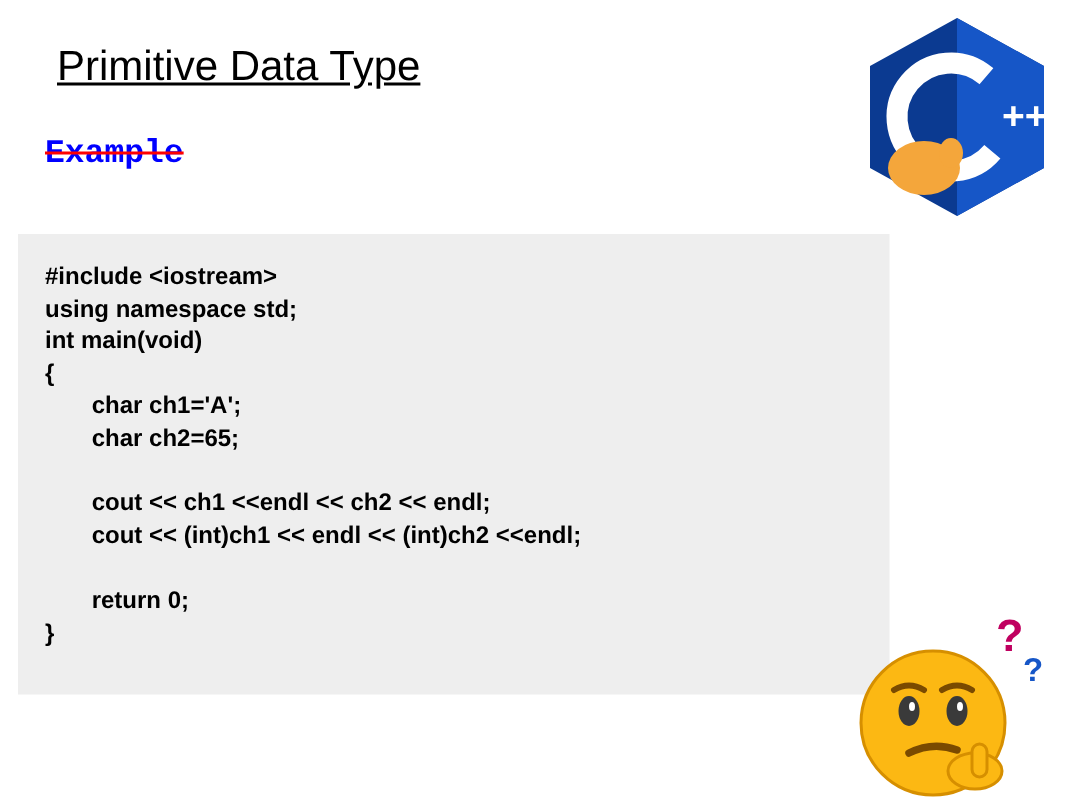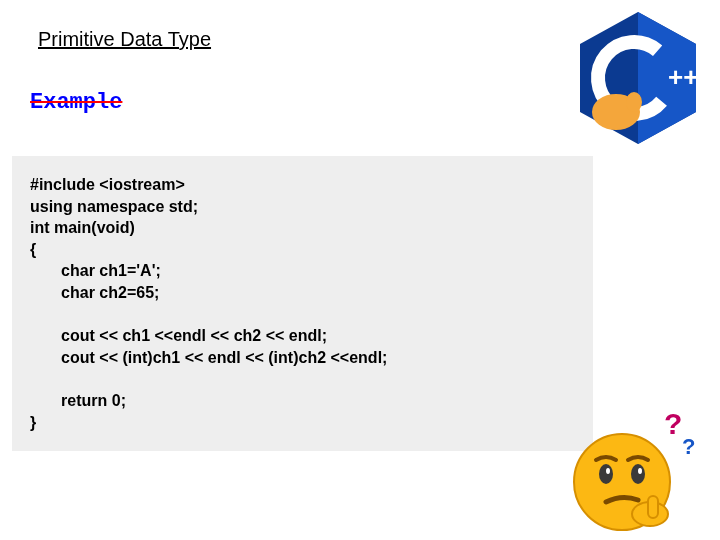--- a/index.html
+++ b/index.html
@@ -9,21 +9,21 @@
     height: 540px;
     background: #ffffff;
     font-family: Arial, sans-serif;
     position: relative;
     overflow: hidden;
   }
   .title {
     position: absolute;
     top: 28px;
     left: 38px;
-    font-size: 20px;
+    font-size: 28px;
     color: #000;
     text-decoration: underline;
     text-align: right;
   }
   .example-label {
     position: absolute;
     top: 90px;
     left: 30px;
     font-family: "Courier New", monospace;
     font-size: 22px;
@@ -31,21 +31,21 @@
     color: #0000ff;
     text-decoration: line-through;
     text-decoration-color: #ff0000;
   }
   .code-block {
     position: absolute;
     top: 156px;
     left: 12px;
     width: 545px;
     background: #eeeeee;
-    padding: 18px 18px 18px 18px;
+    padding: 18px 18px 30px 18px;
     font-family: Arial, sans-serif;
     font-size: 16px;
     font-weight: bold;
     line-height: 1.35;
     white-space: pre;
     color: #000;
   }
   .cpp-logo {
     position: absolute;
     top: 8px;

